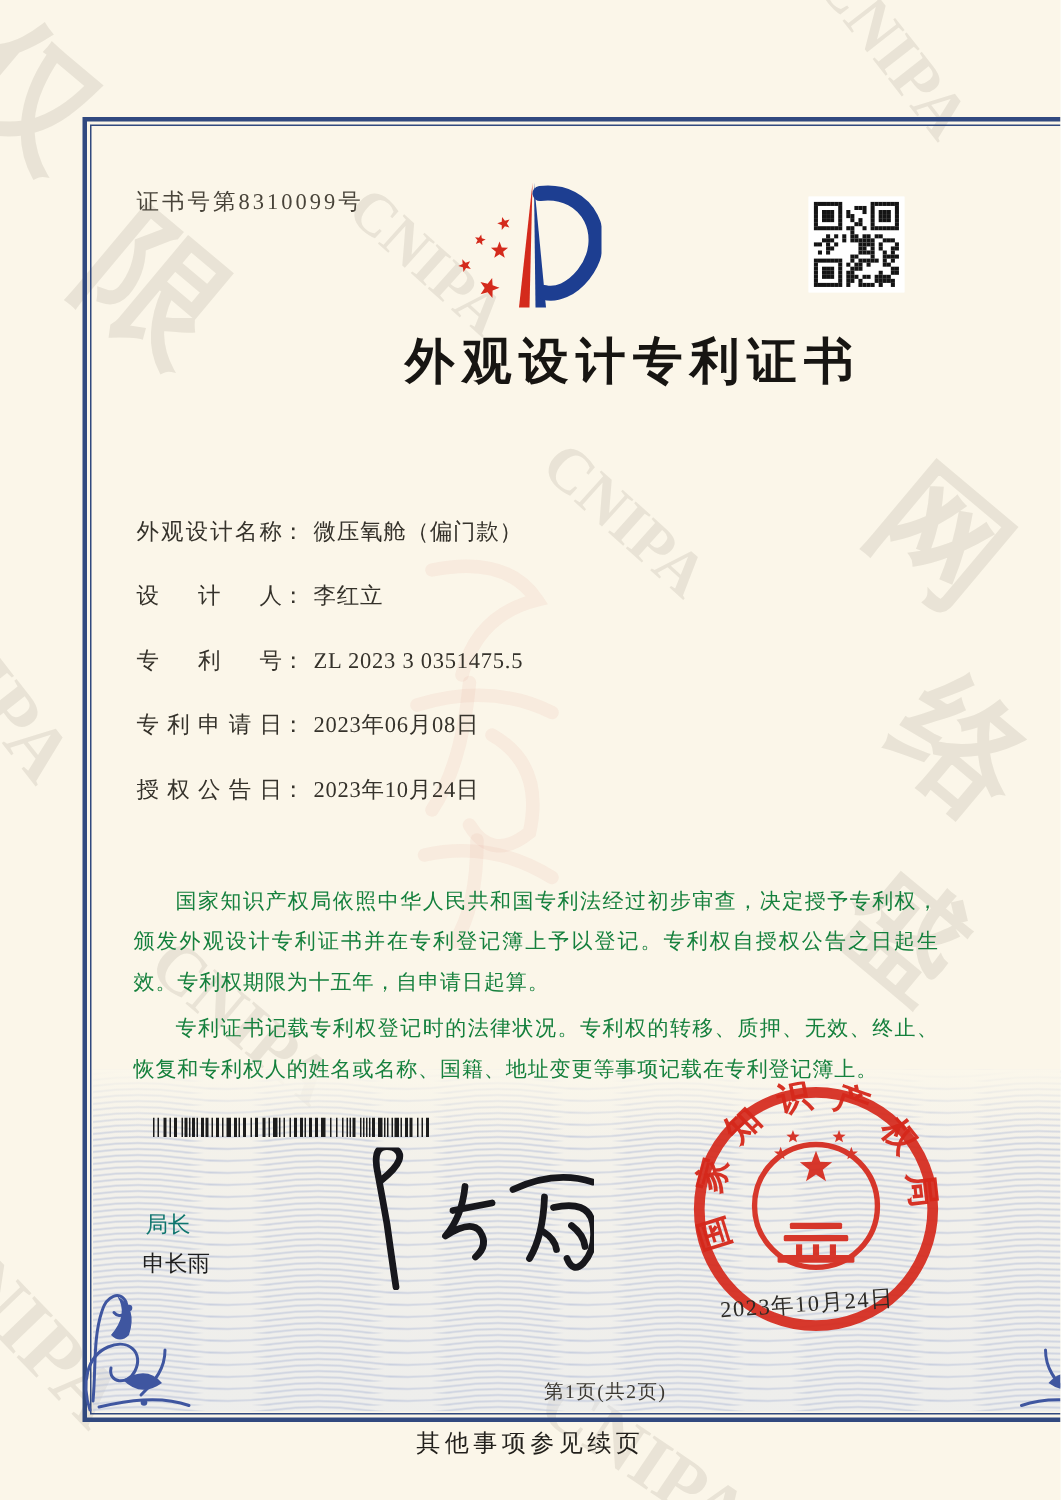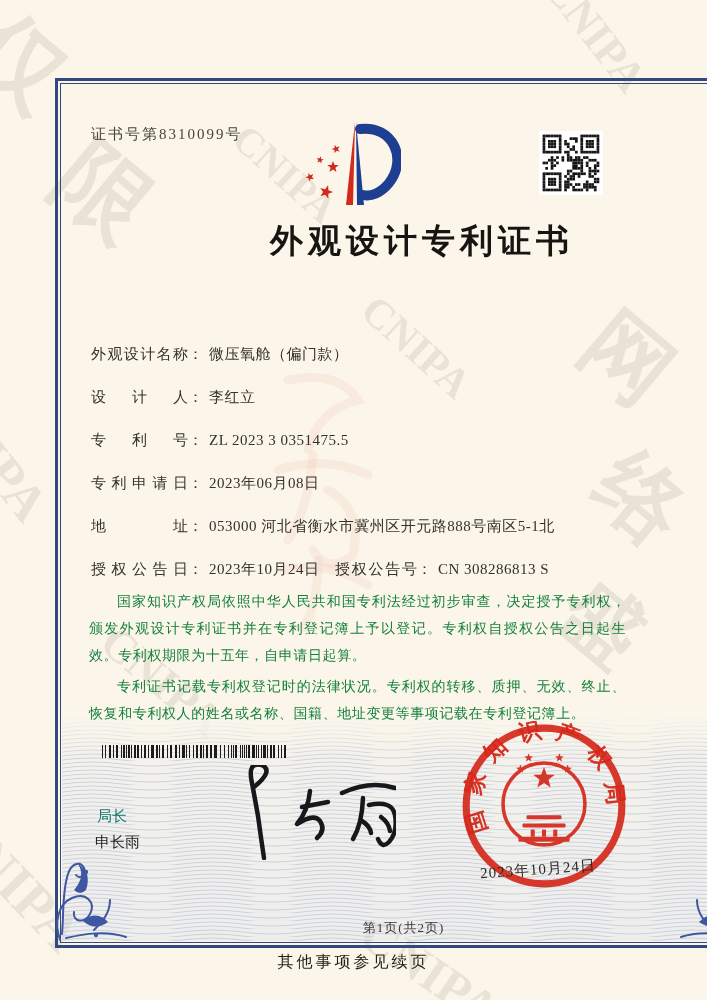--- a/index.html
+++ b/index.html
@@ -398,27 +398,21 @@
       <div class="frow">
         <span class="flabel">设计人</span><span class="colon">：</span><span class="fvalue">李红立</span>
       </div>
       <div class="frow">
         <span class="flabel">专利号</span><span class="colon">：</span><span class="fvalue">ZL 2023 3 0351475.5</span>
       </div>
       <div class="frow">
         <span class="flabel">专利申请日</span><span class="colon">：</span><span class="fvalue">2023年06月08日</span>
       </div>
       <div class="frow">
-        <span class="flabel">地址</span><span class="colon">：</span><span class="fvalue">053000 河北省衡水市冀州区开元路888号南区5-1北</span>
-      </div>
-      <div class="frow">
         <span class="flabel">授权公告日</span><span class="colon">：</span><span class="fvalue">2023年10月24日</span>
-        <span class="grant2">
-          <span class="flabel">授权公告号</span><span class="colon">：</span><span class="fvalue">CN 308286813 S</span>
-        </span>
       </div>
     </div>
 
     <div class="paras">
       <p>国家知识产权局依照中华人民共和国专利法经过初步审查，决定授予专利权，颁发外观设计专利证书并在专利登记簿上予以登记。专利权自授权公告之日起生效。专利权期限为十五年，自申请日起算。</p>
       <p>专利证书记载专利权登记时的法律状况。专利权的转移、质押、无效、终止、恢复和专利权人的姓名或名称、国籍、地址变更等事项记载在专利登记簿上。</p>
     </div>
 
     <svg class="barcode" id="barcode-svg" viewBox="0 0 184 13" preserveAspectRatio="none">
         <rect x="0" y="0" width="1" height="13" fill="#1c1c1c"></rect>

